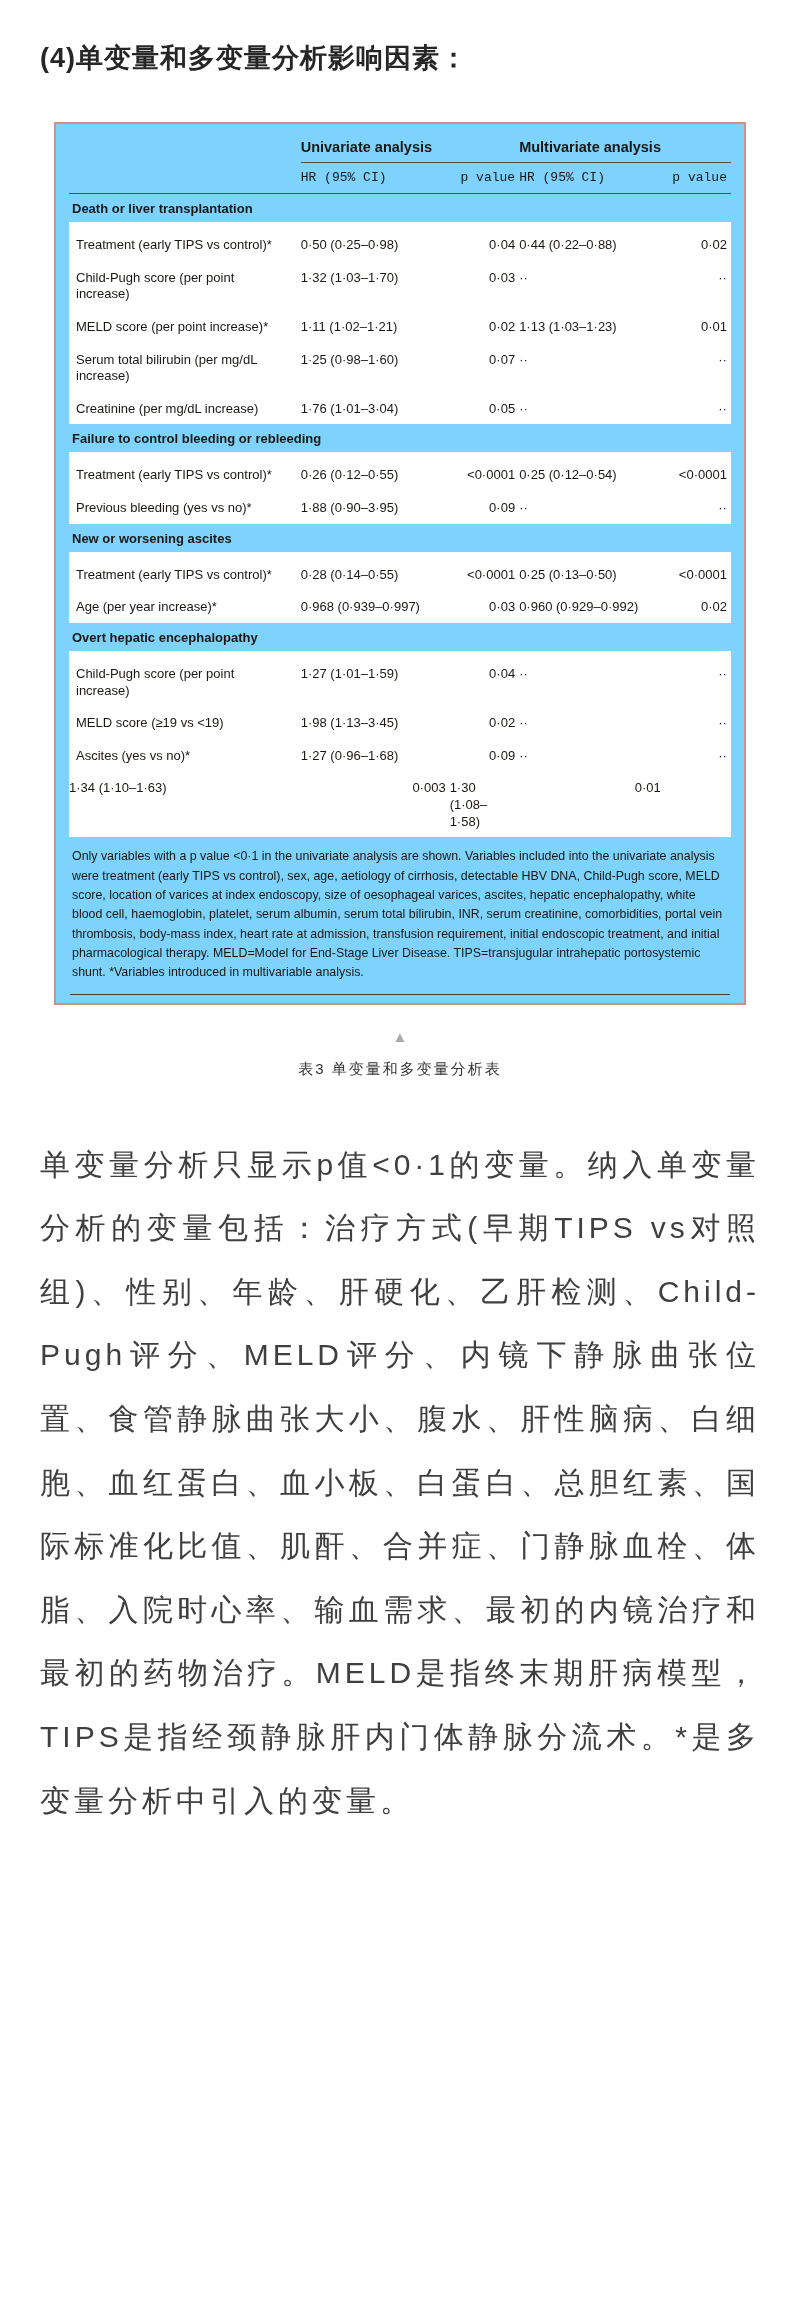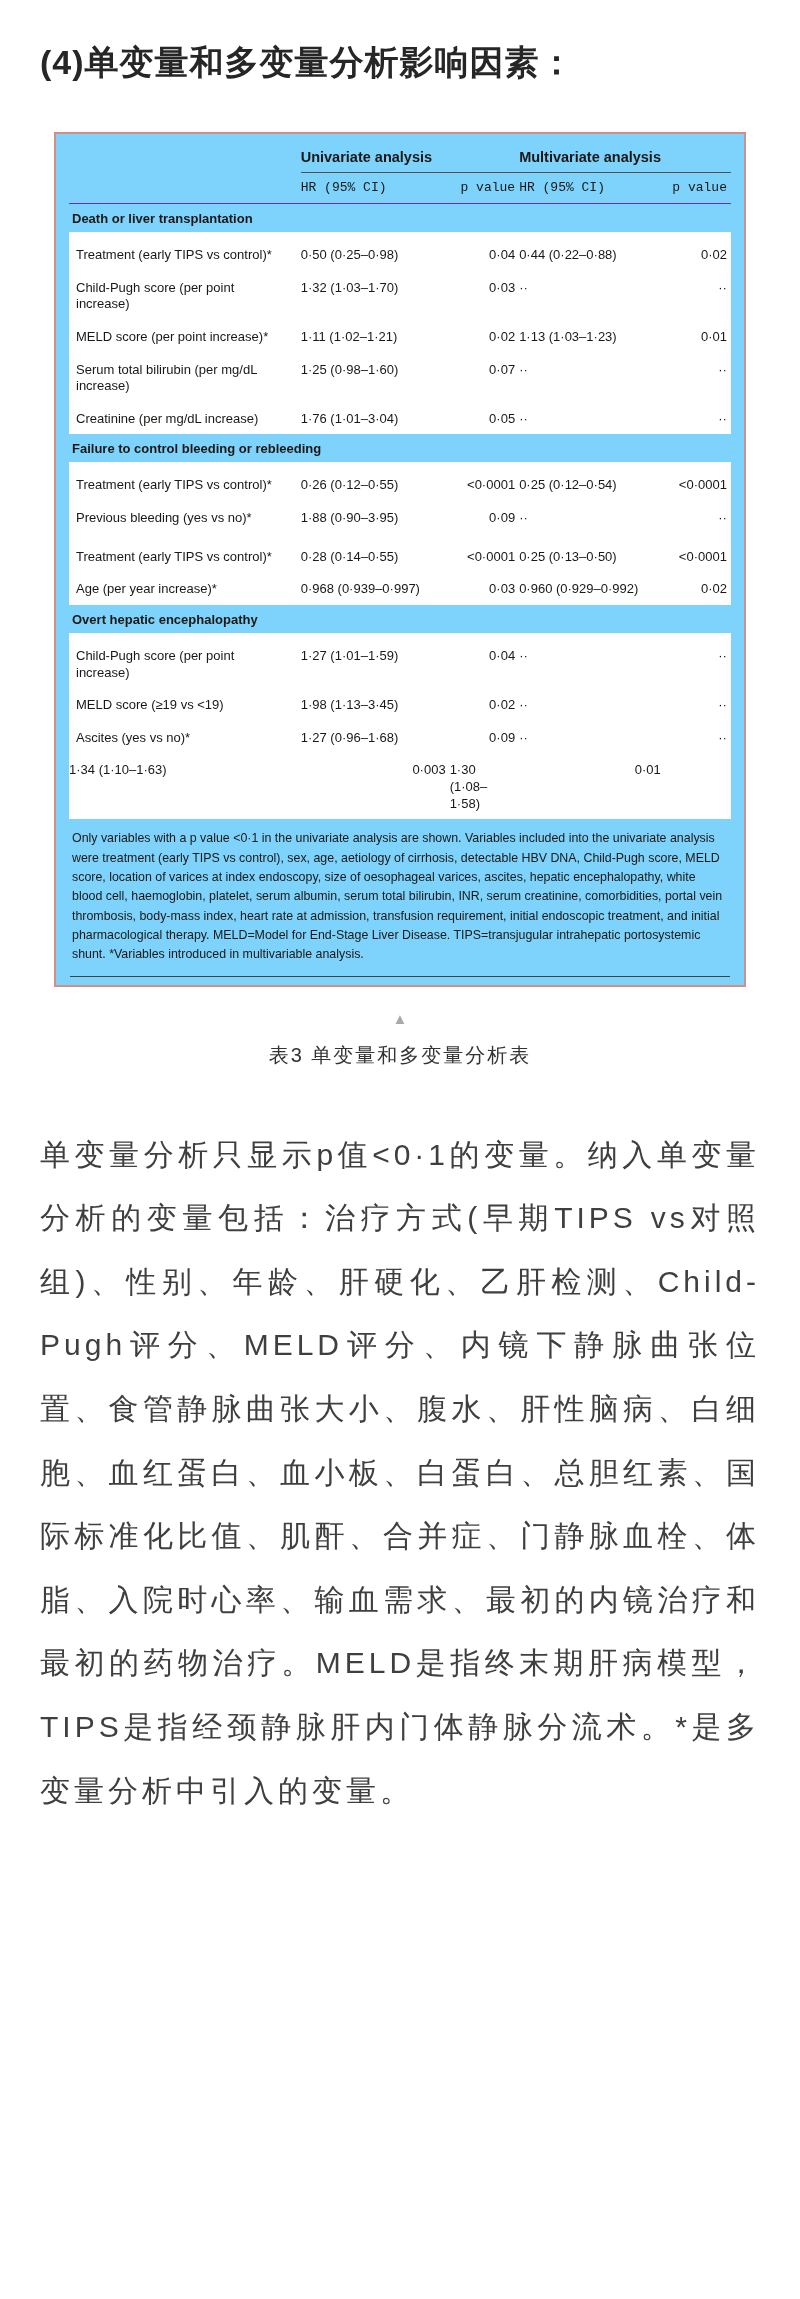--- a/index.html
+++ b/index.html
@@ -3,21 +3,21 @@
 <meta charset="utf-8">
 <style>
   html, body { margin:0; padding:0; background:#ffffff; }
   body { width:800px; font-family:"Liberation Sans", sans-serif; }
   * { box-sizing:border-box; }
 
   .wrap { padding:40px 40px 34px; }
 
   
   .headline {
-    font-size:34px; font-weight:bold; color:#262626;
+    font-size:27px; font-weight:bold; color:#262626;
     margin:0 0 46px; letter-spacing:1px;
   }
 
   
   .cn-para {
     font-size:30px; color:#3f3f3f; margin:0;
     text-align:justify; text-justify:inter-character;
     letter-spacing:4px;
   }
   .para1 { line-height:2.33; }
@@ -52,21 +52,21 @@
     font-size:12.4px; line-height:1.56; color:#1b1714;
     margin:10px 3px 11px;
   }
   .rule { border-top:1.5px solid #46413c; margin:0 1px; }
   .ttl { font-size:13.8px; font-weight:bold; margin:8px 3px 4px; }
   .ttl .tlabel { font-style:italic; }
 
   
   .caption-block { text-align:center; margin-top:24px; }
   .tri { color:#a9a9a9; font-size:15px; line-height:1; }
-  .caption { font-size:20px; color:#333333; margin:16px 0 0; letter-spacing:2px; }
+  .caption { font-size:15px; color:#333333; margin:16px 0 0; letter-spacing:2px; }
 </style>
 </head>
 <body>
 
 <div class="wrap">
 
   <h1 class="headline">(4)单变量和多变量分析影响因素：</h1>
 
 
   <section class="card">
@@ -139,20 +139,21 @@
           <div class="c label">Previous bleeding (yes vs no)*</div>
           <div class="c hr">1·88 (0·90–3·95)</div>
           <div class="c pval">0·09</div>
           <div class="c hr">··</div>
           <div class="c pval">··</div>
         </div>
       </div>
     </div>
 
     <div>
+      <div class="sec-title">New or worsening ascites</div>
       <div class="rows">
         <div class="tgrid row">
           <div class="c label">Treatment (early TIPS vs control)*</div>
           <div class="c hr">0·28 (0·14–0·55)</div>
           <div class="c pval">&lt;0·0001</div>
           <div class="c hr">0·25 (0·13–0·50)</div>
           <div class="c pval">&lt;0·0001</div>
         </div>
         <div class="tgrid row">
           <div class="c label">Age (per year increase)*</div>

